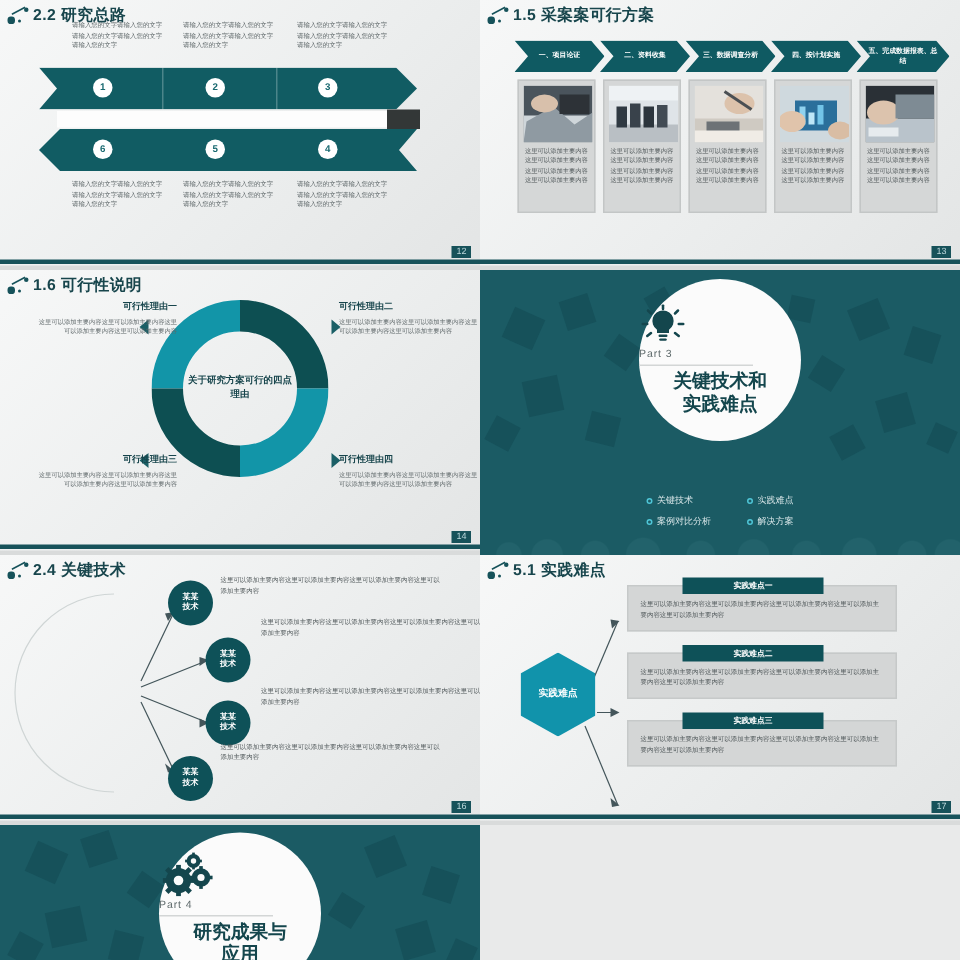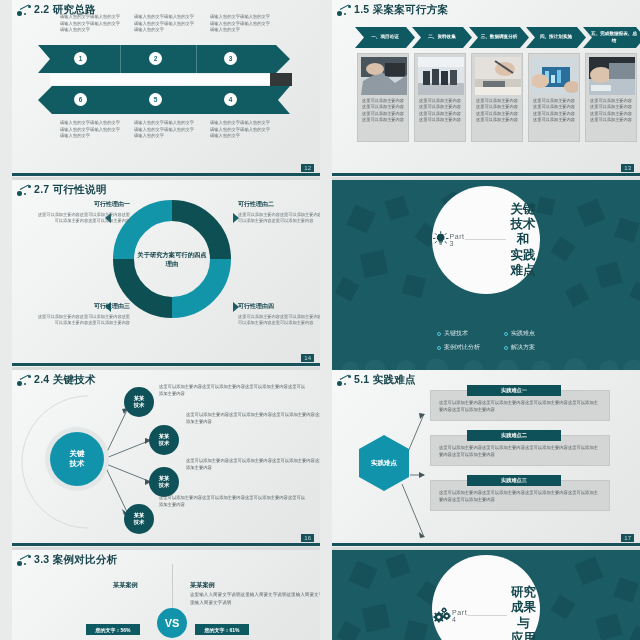--- a/index.html
+++ b/index.html
@@ -2,21 +2,21 @@
 <html><head>
 <meta charset="utf-8">
 <style>
   * { box-sizing: border-box; margin:0; padding:0; }
   body {
     width:640px; height:640px; overflow:hidden;
     background:#e9eaea;
     font-family:"Liberation Sans", sans-serif;
   }
   .grid { display:grid; grid-template-columns:320px 320px; grid-template-rows:180px 190px 180px 90px; width:640px; height:640px; }
-  .slide { position:relative; overflow:hidden; background:linear-gradient(135deg,#f7f8f8 0%,#eceeee 55%,#e3e5e5 100%);margin-left:12px; }
+  .slide { position:relative; overflow:hidden; background:linear-gradient(135deg,#f7f8f8 0%,#eceeee 55%,#e3e5e5 100%); }
   .slide.dark { background:#1b5b64; }
 
   
   .stitle { position:absolute; left:22px; top:3px; font-size:10.5px; font-weight:bold; color:#17454c; letter-spacing:.3px; white-space:nowrap; }
   .sdeco { position:absolute; left:5px; top:4px; width:16px; height:12px; }
   .sdeco i { position:absolute; background:#16525a; border-radius:50%; }
   .sdeco i.a { width:4.5px; height:4.5px; left:0; top:7px; }
   .sdeco i.b { width:3px; height:3px; left:11px; top:1px; }
   .sdeco i.c { width:2.2px; height:2.2px; left:7px; top:8.5px; }
   .sdeco s { position:absolute; left:3px; top:5px; width:10px; height:1.3px; background:#16525a; transform:rotate(-28deg); transform-origin:left center; }
@@ -62,21 +62,21 @@
       radial-gradient(circle at 14% 100%, #2a6a72 0 10px, transparent 11px),
       radial-gradient(circle at 24% 100%, #2a6a72 0 9px, transparent 10px),
       radial-gradient(circle at 34% 100%, #2a6a72 0 11px, transparent 12px),
       radial-gradient(circle at 46% 100%, #2a6a72 0 9px, transparent 10px),
       radial-gradient(circle at 57% 100%, #2a6a72 0 10px, transparent 11px),
       radial-gradient(circle at 68% 100%, #2a6a72 0 9px, transparent 10px),
       radial-gradient(circle at 79% 100%, #2a6a72 0 11px, transparent 12px),
       radial-gradient(circle at 90% 100%, #2a6a72 0 9px, transparent 10px),
       radial-gradient(circle at 98% 100%, #2a6a72 0 10px, transparent 11px);
       opacity:.5; }
-  .circlebig { position:absolute; left:50%; transform:translateX(-50%); border-radius:50%; background:#fbfbfb; display:flex; flex-direction:row; align-items:center; }
+  .circlebig { position:absolute; left:50%; transform:translateX(-50%); border-radius:50%; background:#fbfbfb; display:flex; flex-direction:column; }
   .pnum { font-size:7px; color:#5f6b6c; letter-spacing:.6px; }
   .prule { width:76px; height:1px; background:#d3d6d6; margin:2.5px 0 3px; }
   .ptitle { font-size:12.5px; font-weight:bold; color:#14464d; text-align:center; line-height:1.22; }
   .bullets { position:absolute; bottom:18px; left:0; width:100%; display:flex; justify-content:center; gap:24px; }
   .bcol { display:flex; flex-direction:column; gap:5px; }
   .bitem { display:flex; align-items:center; gap:3px; font-size:6px; color:#d8e6e8; }
   .bdot { width:4px; height:4px; border-radius:50%; border:1.1px solid #4fc6d8; }
 
   
   .s5 .hub { position:absolute; left:38px; top:62px; width:54px; height:54px; border-radius:50%; background:#1193ab; color:#fff; font-size:7.5px; font-weight:bold; display:flex; align-items:center; justify-content:center; text-align:center; line-height:1.35; box-shadow:0 0 0 5px #e4e7e7; }
@@ -235,21 +235,21 @@
     <div class="footbar2"></div>
   </div>
 
   <div class="slide s3">
     <div class="sdeco">
         <s></s>
         <i class="a"></i>
         <i class="b"></i>
         <i class="c"></i>
       </div>
-    <div class="stitle">2.7 可行性说明</div>
+    <div class="stitle">1.6 可行性说明</div>
 
     <div class="donutwrap">
       <svg width="118" height="118" viewBox="0 0 118 118">
         <g fill="none" stroke-width="21">
           <path d="M59 10.5 A48.5 48.5 0 0 0 10.5 59" stroke="#1295a8"></path>
           <path d="M59 10.5 A48.5 48.5 0 0 1 107.5 59" stroke="#0d4f52"></path>
           <path d="M107.5 59 A48.5 48.5 0 0 1 59 107.5" stroke="#1295a8"></path>
           <path d="M59 107.5 A48.5 48.5 0 0 1 10.5 59" stroke="#0d4f52"></path>
         </g>
       </svg>
@@ -370,22 +370,20 @@
         <line x1="94" y1="86" x2="116" y2="132"></line>
       </g>
       <g fill="#43555a">
         <polygon points="116,26 110,27 112,32"></polygon>
         <polygon points="139,58 133,56 133,62"></polygon>
         <polygon points="139,100 133,97 133,103"></polygon>
         <polygon points="116,132 110,127 112,133"></polygon>
       </g>
     </svg>
 
-    <div class="hub" style="white-space:pre-line">关键
-技术</div>
 
     <div class="node" style="left:112px;top:17px;white-space:pre-line">某某
 技术</div>
     <div class="node" style="left:137px;top:55px;white-space:pre-line">某某
 技术</div>
     <div class="node" style="left:137px;top:97px;white-space:pre-line">某某
 技术</div>
     <div class="node" style="left:112px;top:134px;white-space:pre-line">某某
 技术</div>
 
@@ -440,37 +438,20 @@
         <div class="rhead">实践难点三</div>
         <p>这里可以添加主要内容这里可以添加主要内容这里可以添加主要内容这里可以添加主要内容这里可以添加主要内容</p>
       </div>
     </div>
 
     <div class="pgnum">17</div>
     <div class="footbar"></div>
     <div class="footbar2"></div>
   </div>
 
-  <div class="slide s7">
-    <div class="sdeco">
-        <s></s>
-        <i class="a"></i>
-        <i class="b"></i>
-        <i class="c"></i>
-      </div>
-    <div class="stitle">3.3 案例对比分析</div>
-
-    <div class="vline"></div>
-    <h5 style="left:101px;top:31px">某某案例</h5>
-    <h5 style="left:178px;top:31px">某某案例</h5>
-    <div class="para" style="left:178px;top:41px">这里输入入简要文字说明这里输入简要文字说明这里输入简要文字说明这里输入简要文字说明</div>
-    <div class="vs">VS</div>
-    <div class="tag" style="left:74px;top:74px;width:54px">您的文字：56%</div>
-    <div class="tag" style="left:183px;top:74px;width:54px">您的文字：61%</div>
-  </div>
 
   <div class="slide dark">
     <div class="part">
       <div class="caps">
         <svg width="320" height="90" viewBox="0 0 320 90">
           <g fill="#16515a">
             <rect x="20" y="14" width="22" height="22" transform="rotate(24 31 25)"></rect>
             <rect x="56" y="6" width="20" height="20" transform="rotate(-18 66 16)"></rect>
             <rect x="88" y="34" width="18" height="18" transform="rotate(35 97 43)"></rect>
             <rect x="32" y="56" width="24" height="24" transform="rotate(-12 44 68)"></rect>

